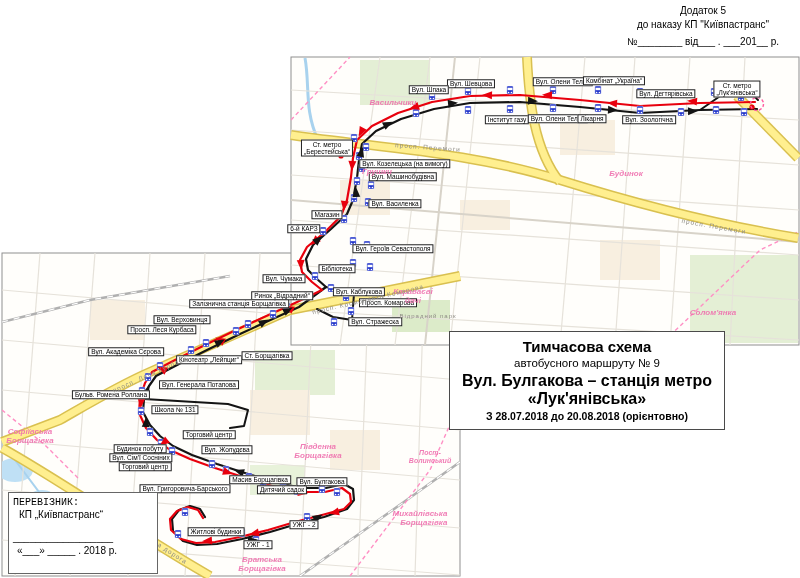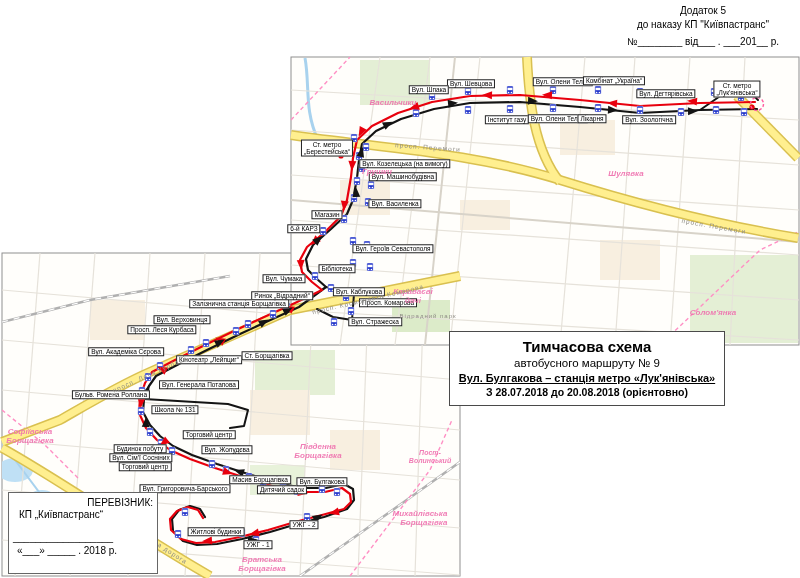--- a/index.html
+++ b/index.html
@@ -12,25 +12,25 @@
   .area-label{position:absolute;transform:translate(-50%,-50%);color:#ef6fae;font-weight:bold;
               font-style:italic;font-size:8px;line-height:1.1;white-space:pre;text-align:center;opacity:.9;}
   .road-label{position:absolute;color:#8f8d86;font-size:6.5px;white-space:nowrap;letter-spacing:1px;}
   #corner-note{position:absolute;top:4px;left:608px;width:190px;text-align:center;
                font-size:10px;line-height:1.35;}
   #corner-note .num-line{margin-top:4px;}
   #title-box{position:absolute;left:449px;top:331px;width:270px;background:#fff;border:1.5px solid #4a4a4a;
              text-align:center;padding:6px 2px 7px 2px;}
   #title-box .t1{font-size:15px;font-weight:bold;}
   #title-box .t2{font-size:11.5px;margin-top:2px;}
-  #title-box .t3{font-size:11px;font-weight:bold;margin-top:3px;text-decoration:underline;}
+  #title-box .t3{font-size:16px;font-weight:bold;margin-top:3px;}
   #title-box .t4{font-size:10.5px;font-weight:bold;margin-top:2px;}
   #carrier-box{position:absolute;left:8px;top:492px;width:140px;height:72px;background:#fff;
                border:1px solid #666;font-size:10px;padding:4px 4px;}
-  #carrier-box .c1{text-align:right;}
+  #carrier-box .c1{text-align:left;font-family:Liberation Mono, monospace;}
   #carrier-box .c2{margin-top:1px;padding-left:6px;}
   #carrier-box .sig{text-align:left;margin-top:14px;line-height:0.8;}
   #carrier-box .c4{margin-top:3px;padding-left:4px;}
 </style>
 </head>
 <body>
 
 <div id="screen">
 
   <svg id="map-svg" width="800" height="578" viewBox="0 0 800 578">
@@ -304,21 +304,21 @@
       <div class="stop-label" style="left: 227px; top: 450px; transform: translate(-50%, -50%) rotate(0deg);">Вул. Жолудєва</div>
       <div class="stop-label" style="left: 185px; top: 489px; transform: translate(-50%, -50%) rotate(0deg);">Вул. Григоровича-Барського</div>
       <div class="stop-label" style="left: 216px; top: 532px; transform: translate(-50%, -50%) rotate(0deg);">Житлові будинки</div>
       <div class="stop-label" style="left: 260px; top: 480px; transform: translate(-50%, -50%) rotate(0deg);">Масив Борщагівка</div>
       <div class="stop-label" style="left: 282px; top: 490px; transform: translate(-50%, -50%) rotate(0deg);">Дитячий садок</div>
       <div class="stop-label" style="left: 322px; top: 482px; transform: translate(-50%, -50%) rotate(0deg);">Вул. Булгакова</div>
       <div class="stop-label" style="left: 304px; top: 525px; transform: translate(-50%, -50%) rotate(0deg);">УЖГ - 2</div>
       <div class="stop-label" style="left: 258px; top: 545px; transform: translate(-50%, -50%) rotate(0deg);">УЖГ - 1</div>
       <div class="area-label" style="left: 393px; top: 103px; transform: translate(-50%, -50%) rotate(0deg);">Васильчики</div>
       <div class="area-label" style="left: 377px; top: 172px; transform: translate(-50%, -50%) rotate(0deg);">Грушки</div>
-      <div class="area-label" style="left: 626px; top: 174px; transform: translate(-50%, -50%) rotate(0deg);">Шулявка</div>
+      <div class="area-label" style="left: 626px; top: 174px; transform: translate(-50%, -50%) rotate(0deg);">Будинок</div>
       <div class="area-label" style="left: 713px; top: 313px; transform: translate(-50%, -50%) rotate(0deg);">Солом'янка</div>
       <div class="area-label" style="left: 413px; top: 297px; transform: translate(-50%, -50%) rotate(0deg);">Караваєві
 дачі</div>
       <div class="area-label" style="left: 476px; top: 368px; transform: translate(-50%, -50%) rotate(0deg);">Відрадний</div>
       <div class="area-label" style="left: 430px; top: 457px; font-size: 7px; transform: translate(-50%, -50%) rotate(0deg);">Пост-
 Волинський</div>
       <div class="area-label" style="left: 420px; top: 519px; transform: translate(-50%, -50%) rotate(0deg); text-align: right;">Михайлівська
 Борщагівка</div>
       <div class="area-label" style="left: 262px; top: 540px; transform: translate(-50%, -50%) rotate(0deg); margin-top: 25px;">Братська
 Борщагівка</div>

